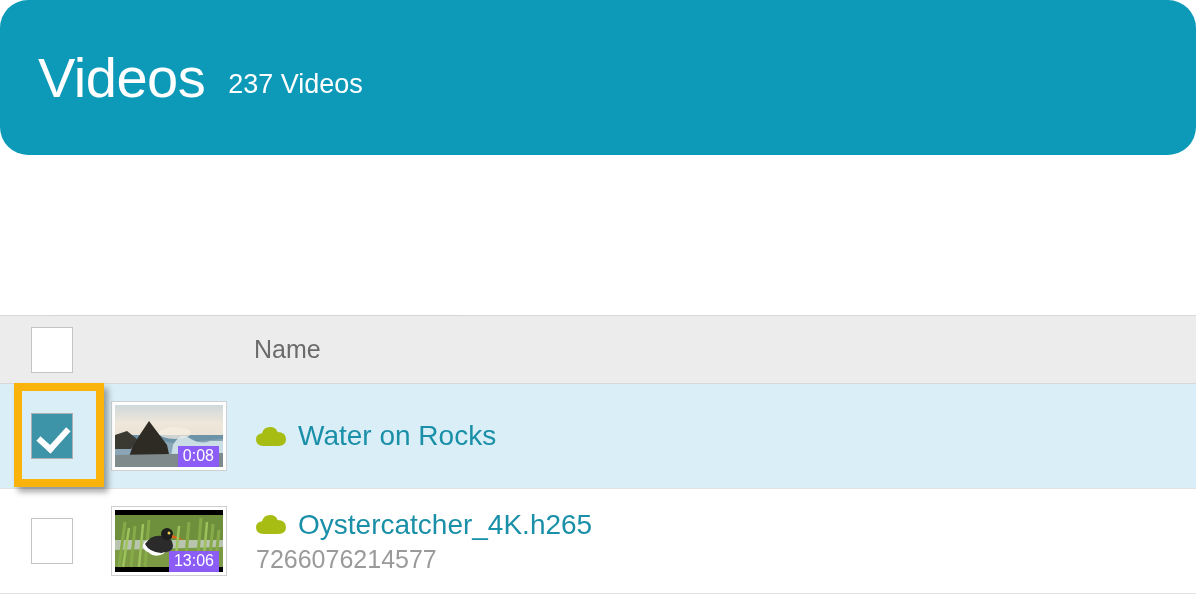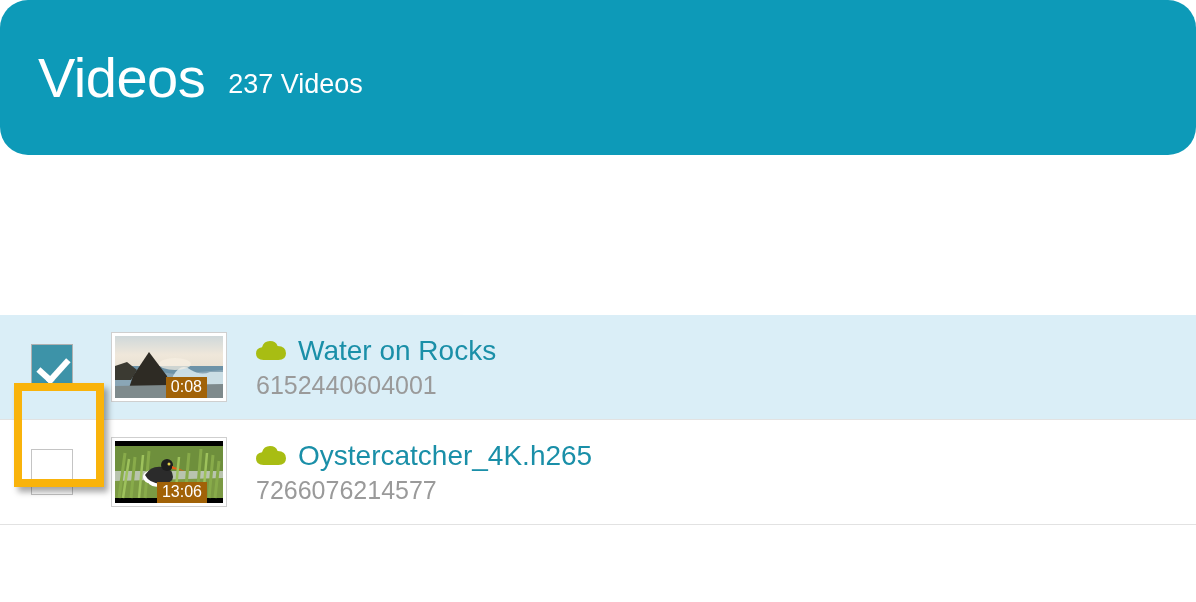--- a/index.html
+++ b/index.html
@@ -182,22 +182,22 @@
   }
   .thumb {
     position: relative;
     width: 114px; height: 68px;
     border: 3px solid #ffffff;
     outline: 1px solid #cfcfcf;
     overflow: hidden;
     background: #000;
   }
   .thumb .dur {
-    position: absolute; right: 16px; bottom: 0;
-    background: #a16207;
+    position: absolute; right: 4px; bottom: 0;
+    background: #8b5cf6;
     color: #ffffff;
     font-size: 16px;
     padding: 1px 5px 2px 5px;
     line-height: 1.1;
   }
   .name-cell { padding-left: 22px; }
   .name-line { display: flex; align-items: center; }
   .cloud-icon { margin-right: 12px; display: block; }
   .video-title {
     font-size: 28px;
@@ -266,20 +266,26 @@
   </div>
 
   <svg class="cursor-hand" viewBox="0 0 38 44">
     <path d="M8 6 L8 26 L5 22 Q2 19 1 23 Q0 26 3 30 L9 40 Q11 43 15 43 L27 43 Q31 43 31 39 L31 22 Q31 19 29 19 Q27 19 27 22 L27 16 Q27 13 25 13 Q23 13 23 16 L23 13 Q23 10 21 10 Q19 10 19 13 L19 6 Q19 3 16 3 Q13 3 13 6 Z" fill="#ffffff" stroke="#000000" stroke-width="2.2" stroke-linejoin="round"></path>
     <path d="M15 26 L15 36 M19 26 L19 36 M23 27 L23 36 M27 28 L27 36" stroke="#000000" stroke-width="1.6"></path>
   </svg>
 </div>
 
 <div class="table">
 
+  <div class="table-head">
+    <div class="col-check">
+      <span class="checkbox"></span>
+    </div>
+    <div class="col-name-head">Name</div>
+  </div>
 
   <div class="row selected">
     <div class="col-check">
       <span class="checkbox checked"></span>
     </div>
     <div class="thumb-cell">
       <div class="thumb">
         <svg width="108" height="62" viewBox="0 0 108 62" preserveAspectRatio="none">
           <defs>
             <linearGradient id="sky1" x1="0" y1="0" x2="0" y2="1">
@@ -300,21 +306,20 @@
         <span class="dur">0:08</span>
       </div>
     </div>
     <div class="name-cell">
       <div class="name-line">
         <svg class="cloud-icon" width="30" height="21" viewBox="0 0 30 21">
           <path d="M7.5 20 Q0 20 0 13.5 Q0 8 6 7.2 Q7.8 1 14 1 Q20 1 21.6 6 Q30 6.3 30 13.3 Q30 20 22.5 20 Z" fill="#a8bd13"></path>
         </svg>
         <span class="video-title">Water on Rocks</span>
       </div>
-      <div class="video-id">6152440604001</div>
     </div>
   </div>
 
   <div class="row">
     <div class="col-check">
       <span class="checkbox"></span>
     </div>
     <div class="thumb-cell">
       <div class="thumb">
         <svg width="108" height="62" viewBox="0 0 108 62" preserveAspectRatio="none">

